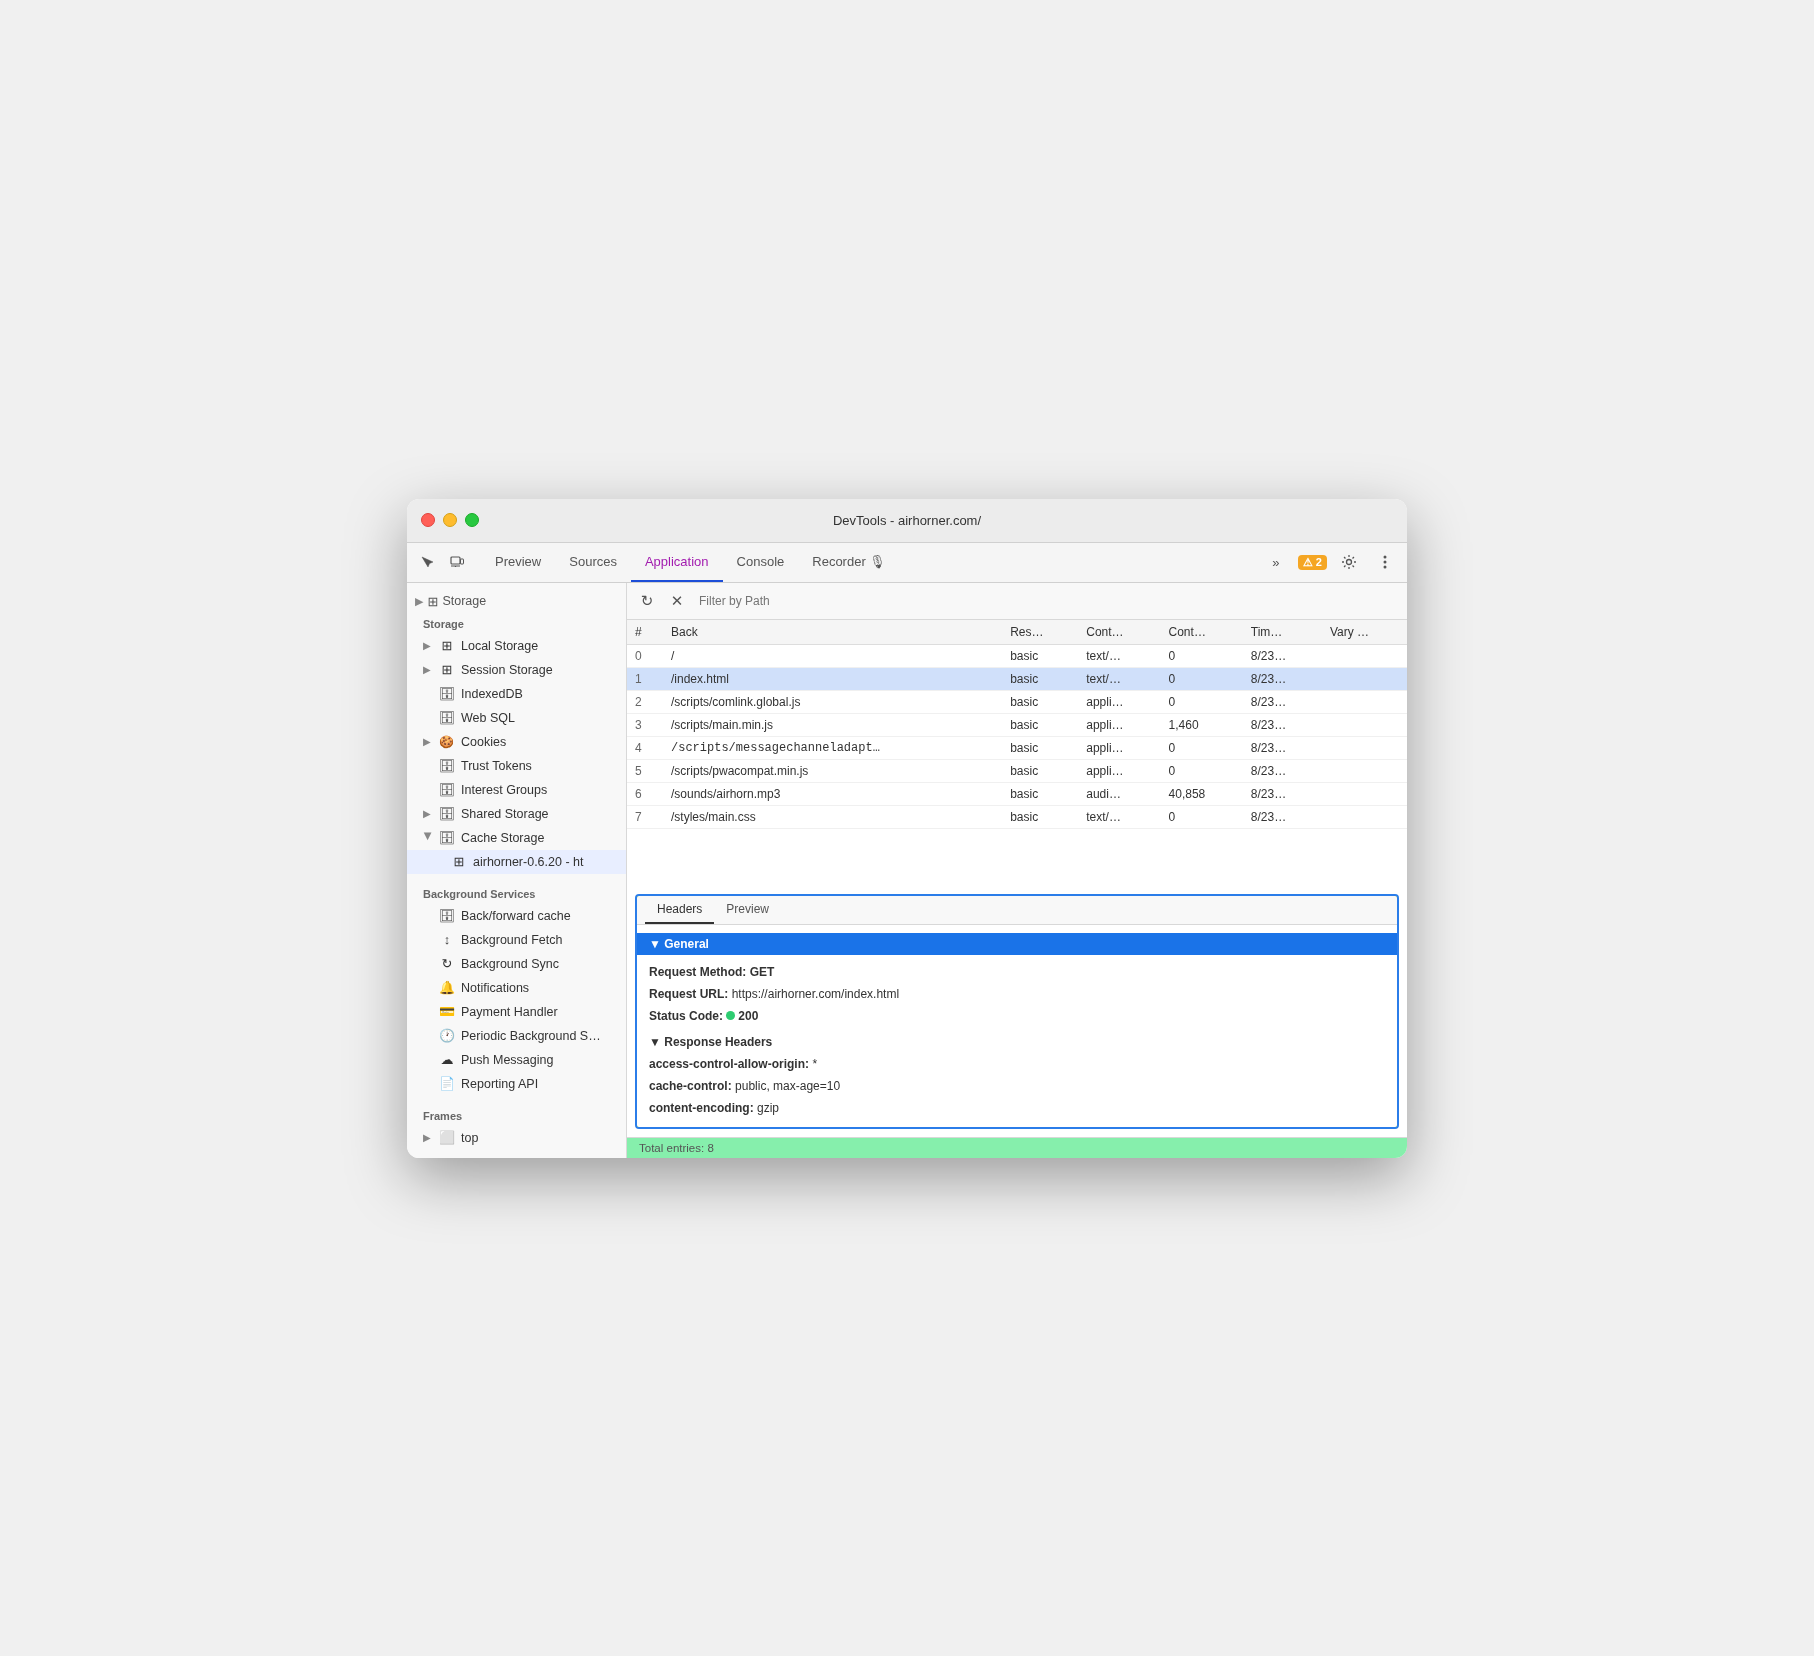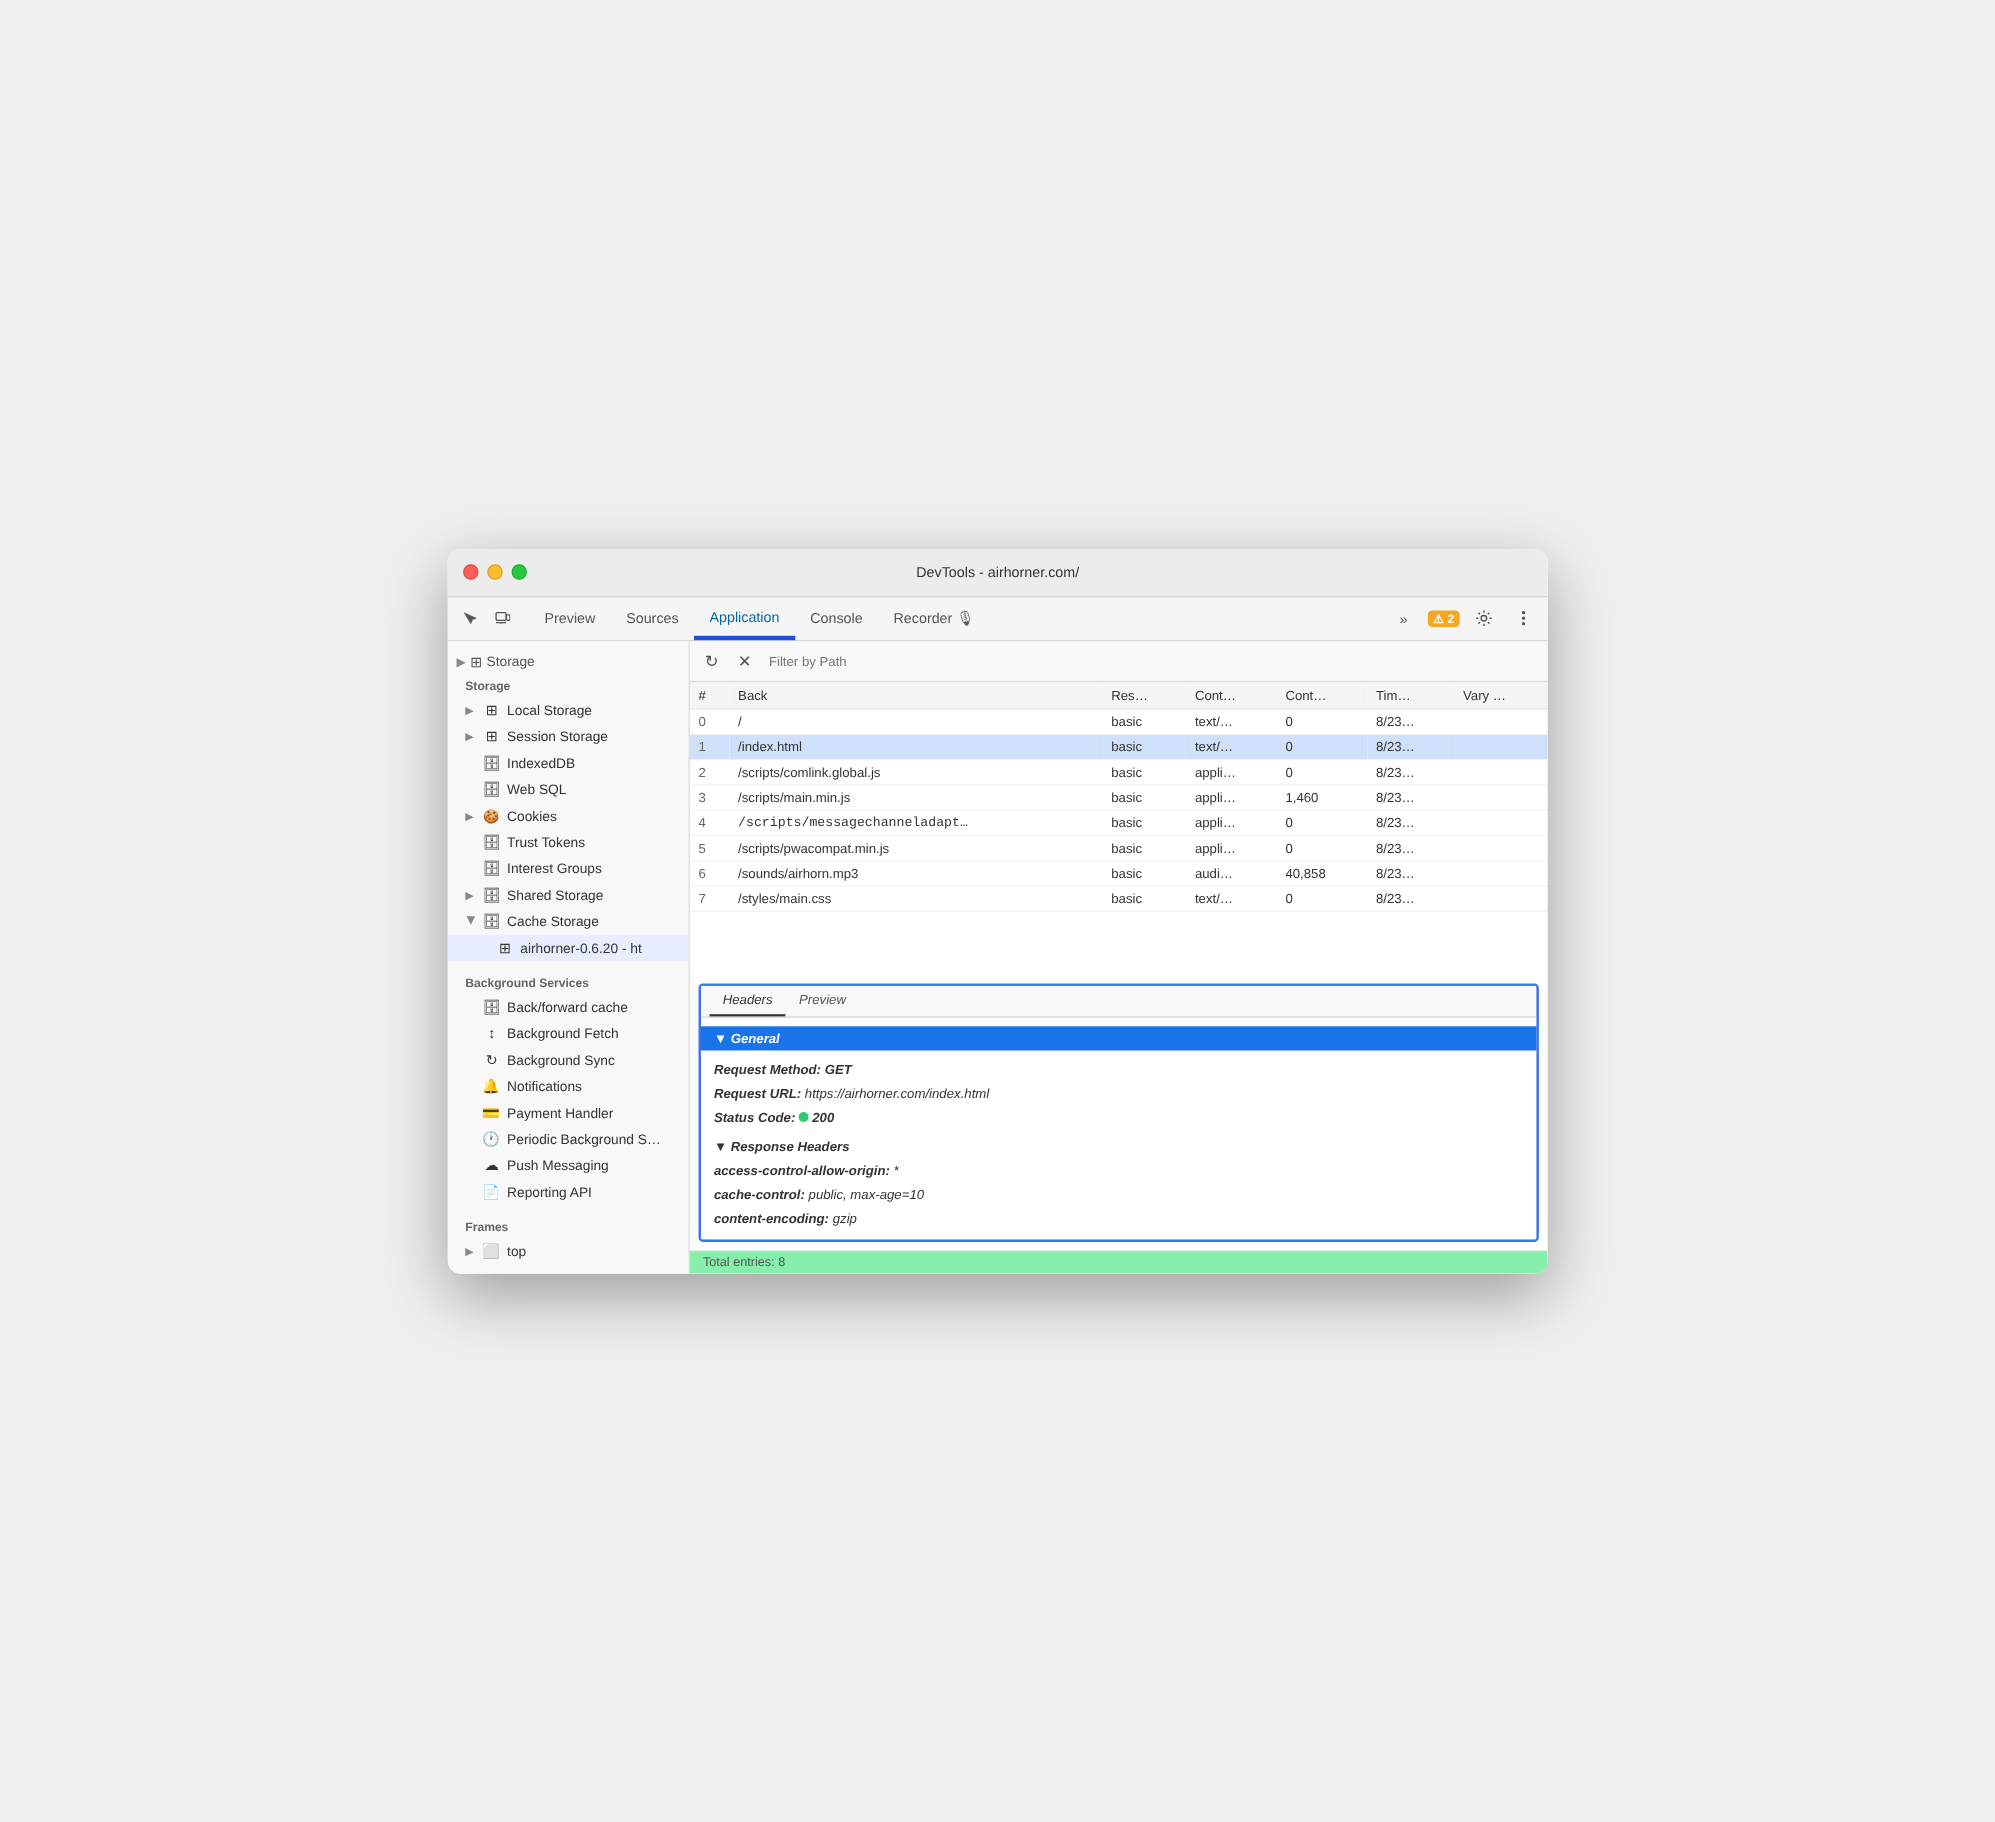--- a/index.html
+++ b/index.html
@@ -83,22 +83,22 @@
       height: 40px;
       display: flex;
       align-items: center;
       cursor: pointer;
       color: #555;
       font-size: 13px;
       border-bottom: 2px solid transparent;
       white-space: nowrap;
     }
     .tab.active {
-      color: #0369a1;
-      border-bottom: 4px solid #1d4ed8;
+      color: #a21caf;
+      border-bottom: 2px solid #1d4ed8;
     }
     .tabbar-right {
       margin-left: auto;
       display: flex;
       align-items: center;
       gap: 8px;
     }
     .badge {
       background: #f5a623;
       color: white;
@@ -241,26 +241,25 @@
       color: #333;
       white-space: nowrap;
       overflow: hidden;
       text-overflow: ellipsis;
       max-width: 200px;
     }
     tbody td:first-child { color: #666; width: 36px; }
     
     .bottom-panel {
       border-top: 2px solid #2b7de9;
-      background: #6d28d9;
+      background: #84cc16;
       margin: 8px;
       border: 2.5px solid #2b7de9;
       border-radius: 4px;
       overflow: hidden;
-      font-style: italic;
     }
     .bottom-tabs {
       display: flex;
       border-bottom: 1px solid #d8d8d8;
       background: #f8f8f8;
       padding: 0 8px;
     }
     .bottom-tab {
       padding: 6px 12px;
       font-size: 12px;

